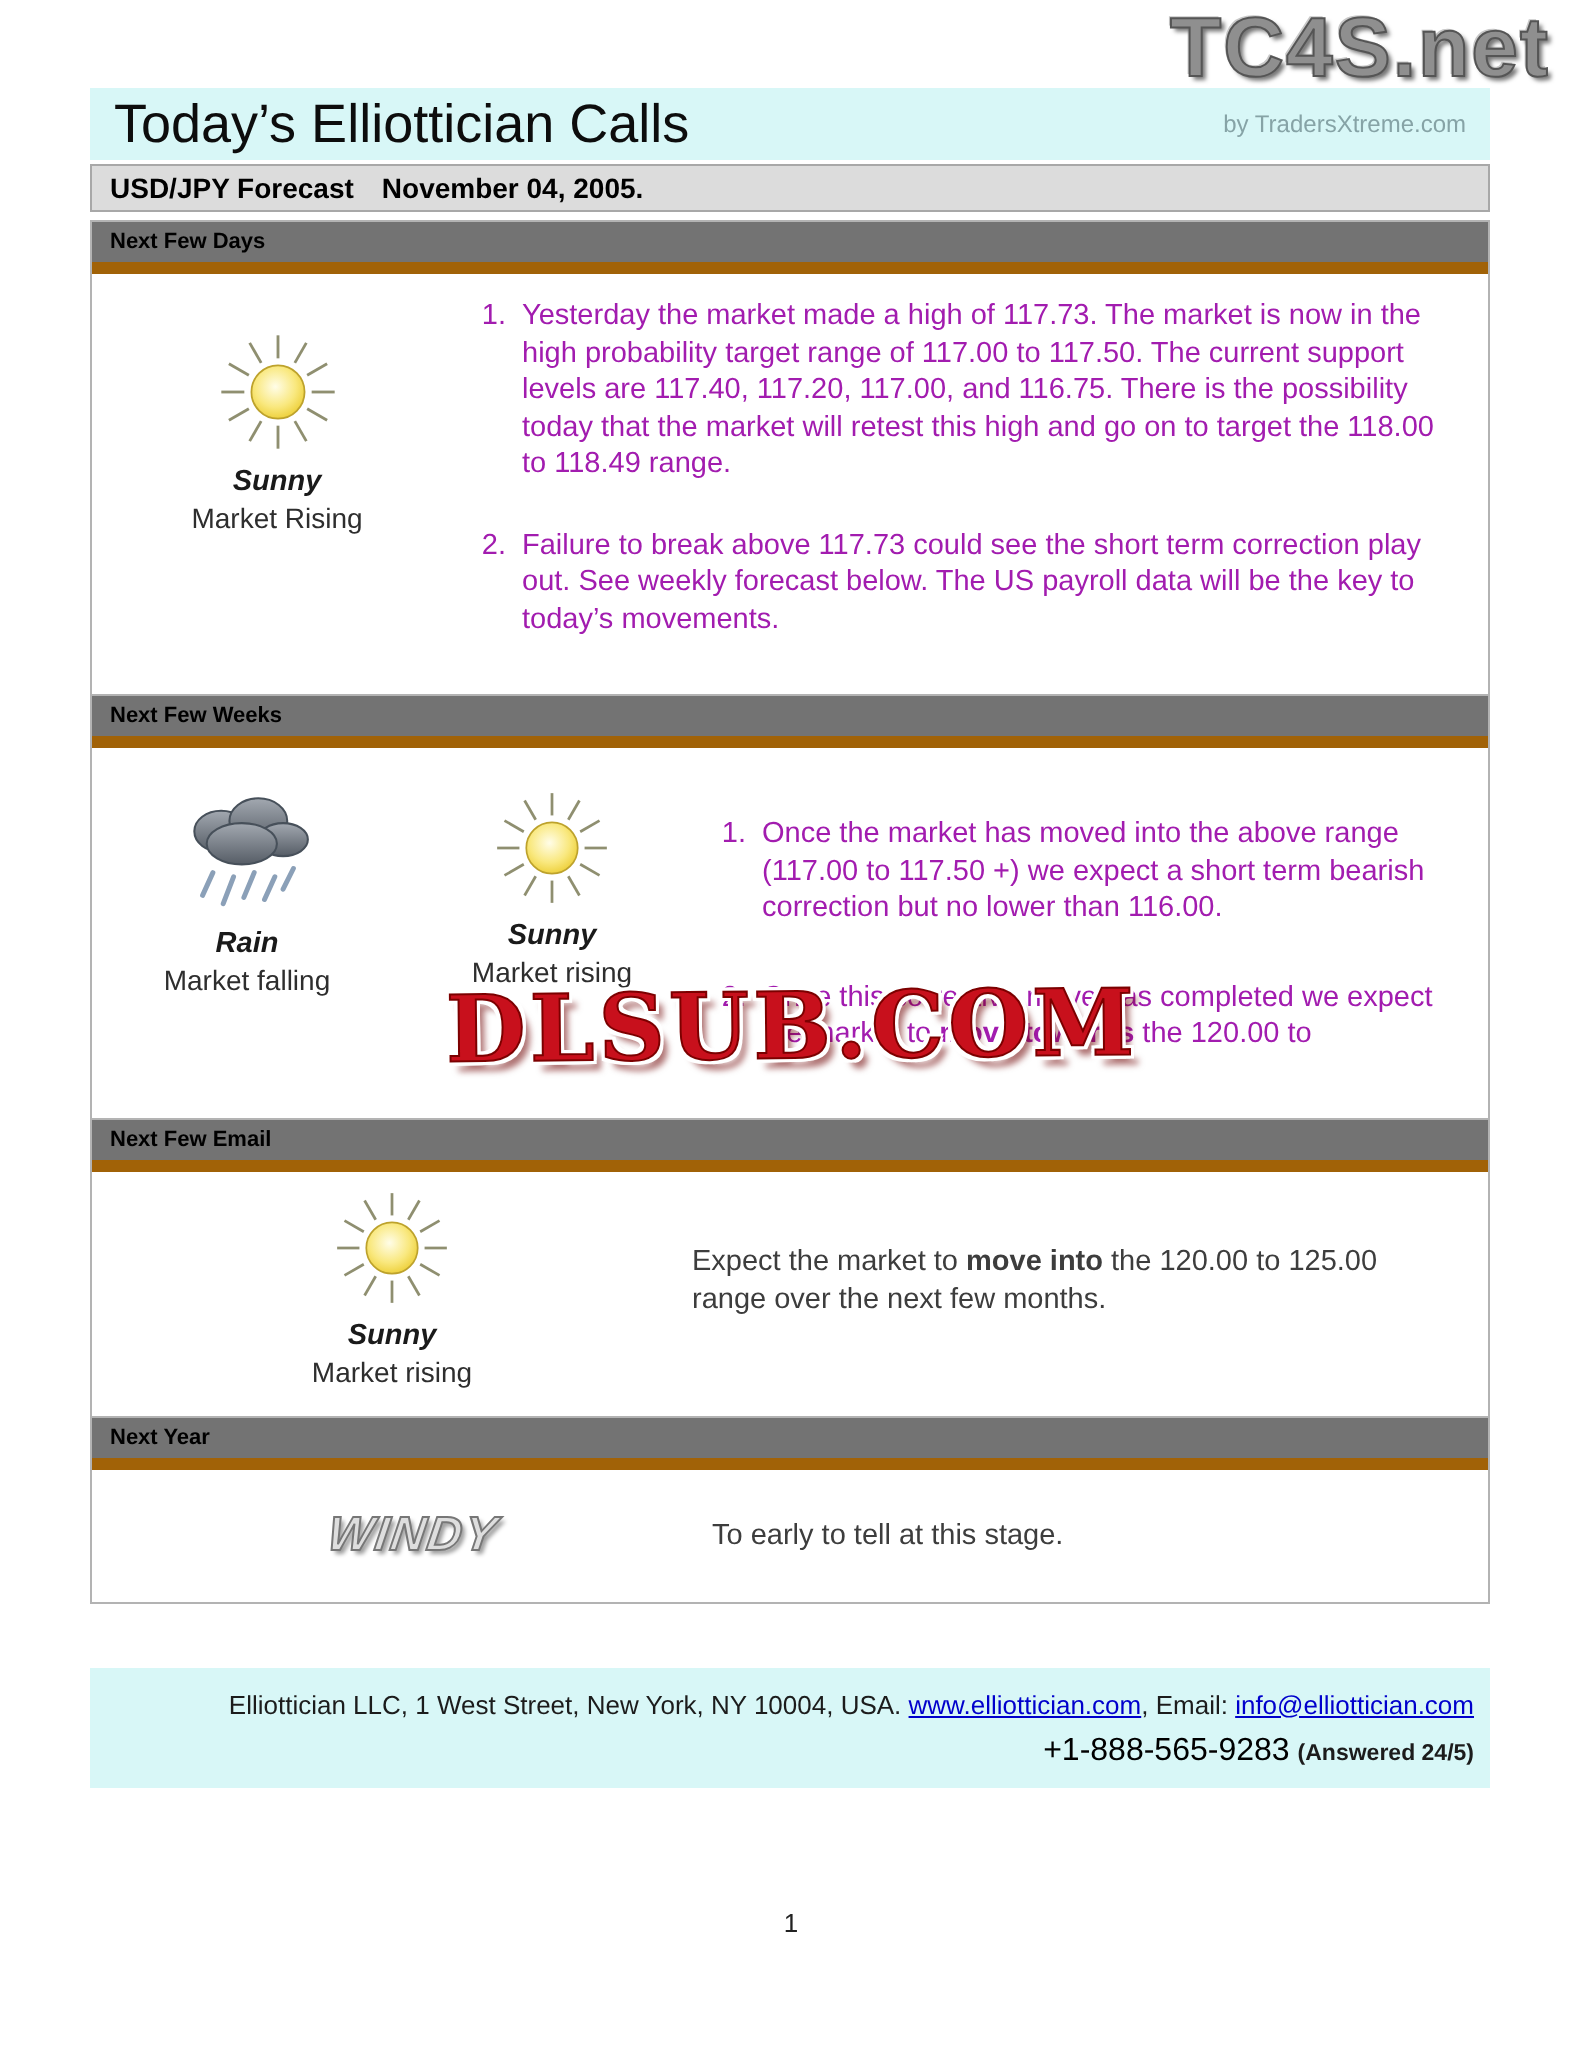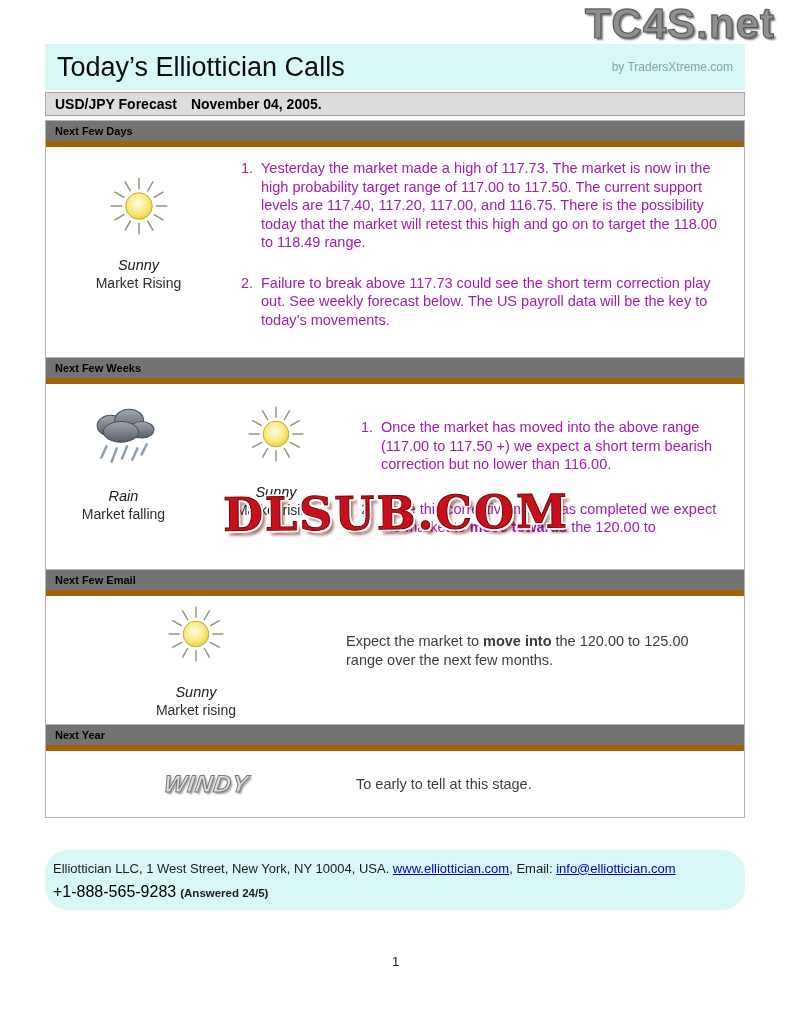--- a/index.html
+++ b/index.html
@@ -10,21 +10,21 @@
 
   .site-logo {
     position:absolute; top:0; right:16px;
     font-size:42px; font-weight:bold; letter-spacing:1px;
     color:#8f8f8f; -webkit-text-stroke:1px #555;
     text-shadow:2px 2px 2px #777, -1px -1px 0 #c9c9c9;
   }
 
   .content { position:absolute; left:45px; top:44px; width:700px; }
 
-  .title-bar { background:#d8f7f7; height:46px; display:flex; align-items:center; padding:0 12px; }
+  .title-bar { background:#d8f7f7; height:36px; display:flex; align-items:center; padding:0 12px; }
   .page-title { font-size:27px; color:#0d0d0d; }
   .byline { margin-left:auto; font-size:12px; color:#86a3a6; }
 
   .forecast-bar {
     margin-top:2px; background:#dcdcdc; border:1px solid #a8a8a8;
     padding:3px 9px; font-size:14px; font-weight:bold; color:#000;
   }
   .forecast-bar .fdate { margin-left:14px; }
 
   .ftable { margin-top:4px; border:1px solid #b3b3b3; }
@@ -40,40 +40,40 @@
   .sec-body.months { padding:8px 10px 6px 0;   min-height:122px; }
   .sec-body.year   { padding:8px 10px; min-height:66px; align-items:center; }
 
   .icon-col { flex:none; text-align:center; }
   .days .icon-col   { width:185px; padding-top:16px; }
   .weeks .icon-col.c1 { width:155px; }
   .weeks .icon-col.c2 { width:150px; }
   .months .icon-col { width:300px; }
   .year .icon-col   { width:300px; }
 
-  .wlabel { margin-top:20px; font-size:14.5px; font-weight:normal; font-style:italic; color:#1a1a1a; }
+  .wlabel { margin-top:6px; font-size:14.5px; font-weight:bold; font-style:italic; color:#1a1a1a; }
   .wsub   { margin-top:2px; font-size:14px; color:#2e2e2e; }
 
   .points { flex:1; padding-left:26px; padding-right:8px; color:#a21caf; font-size:14.5px; line-height:18.5px; }
   .points li { margin-bottom:22px; padding-left:4px; }
   .weeks .points { margin-top:14px; }
   .weeks .points li { margin-bottom:26px; }
 
   .mtext { flex:1; padding-top:28px; padding-right:36px; color:#3d3d3d; font-size:14.5px; line-height:19px; }
   .ytext { flex:1; color:#3d3d3d; font-size:14.5px; }
   .b { font-weight:bold; }
 
   .windy-art {
     display:inline-block; font-size:24px; font-weight:bold; font-style:italic;
     letter-spacing:1px; color:#dedede; -webkit-text-stroke:1px #777;
     text-shadow:2px 2px 2px #9a9a9a; transform:skewX(-8deg);
   }
 
   .footer {
-    margin-top:32px; background:#d8f7f7; text-align:left; padding:11px 8px 9px;border-radius:23px;
+    margin-top:32px; background:#d8f7f7; text-align:right; padding:11px 8px 9px;
   }
   .addr { font-size:13px; color:#1c1c1c; }
   .addr a { color:#0000cc; text-decoration:underline; }
   .phoneline { margin-top:7px; }
   .phone { font-size:16px; color:#000000; }
   .phone-note { font-size:11.5px; color:#1c1c1c; margin-left:4px;font-weight:bold; }
 
   .watermark {
     position:absolute; top:486px; left:50%;
     transform:translateX(-50%) rotate(-0.6deg);

